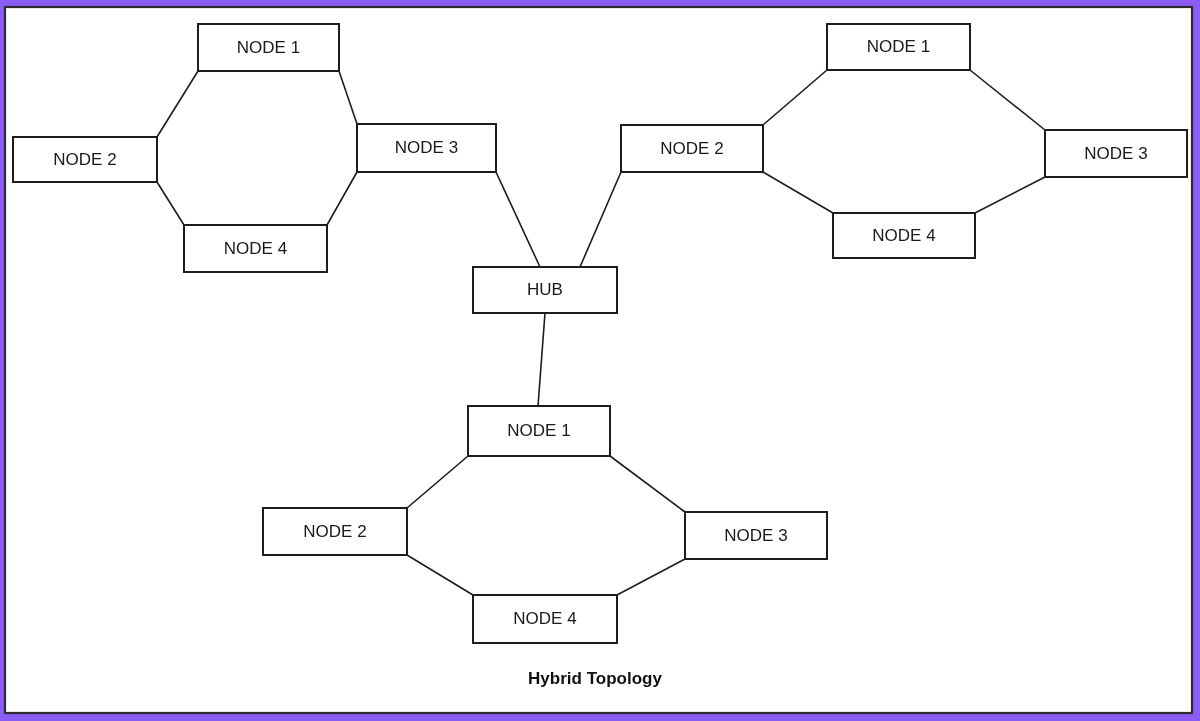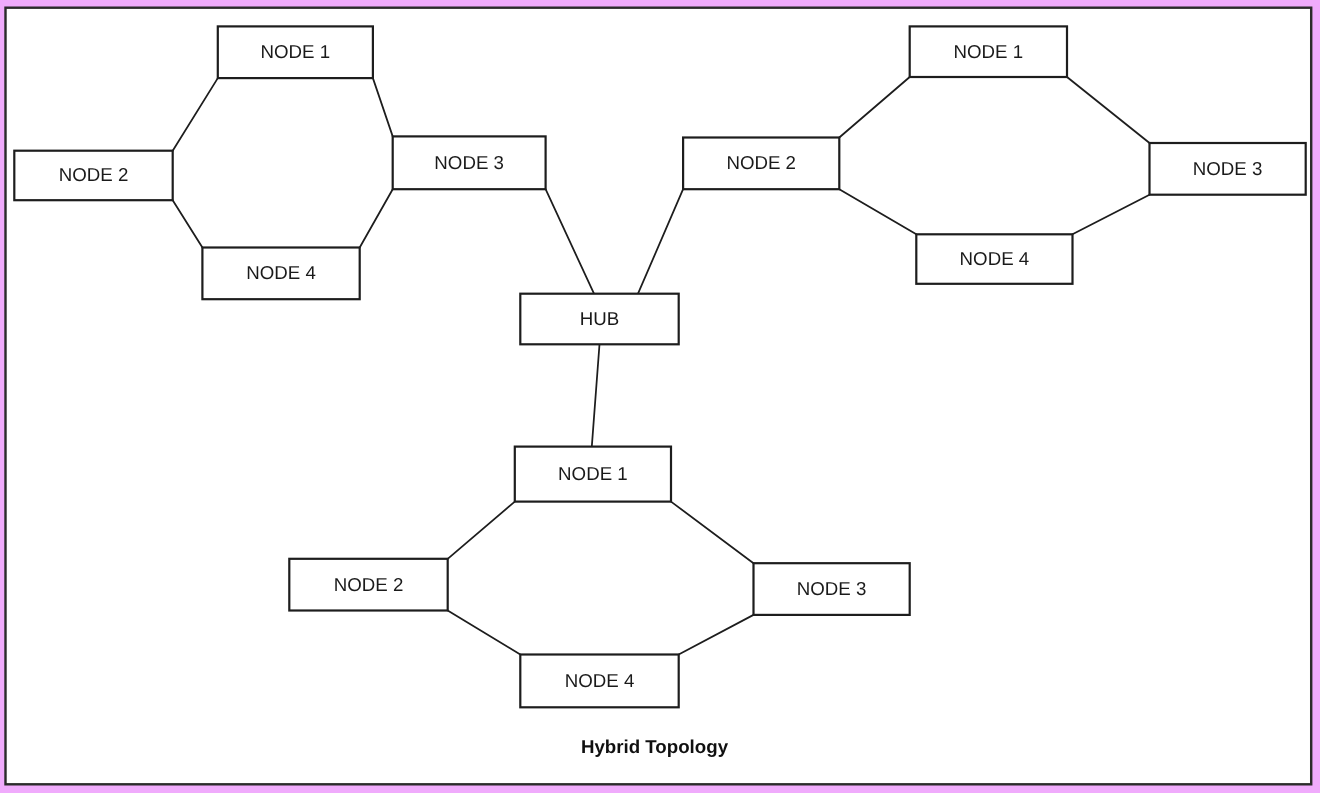--- a/index.html
+++ b/index.html
@@ -7,21 +7,21 @@
     padding: 0;
     background: #ffffff;
   }
   body {
     font-family: "Liberation Sans", sans-serif;
   }
   #canvas {
     position: relative;
     width: 1200px;
     height: 721px;
-    background: #f0abfc;
+    background: #8b5cf6;
     overflow: hidden;
   }
   #diagram-svg {
     position: absolute;
     left: 0;
     top: 0;
     width: 1200px;
     height: 721px;
     display: block;
   }

